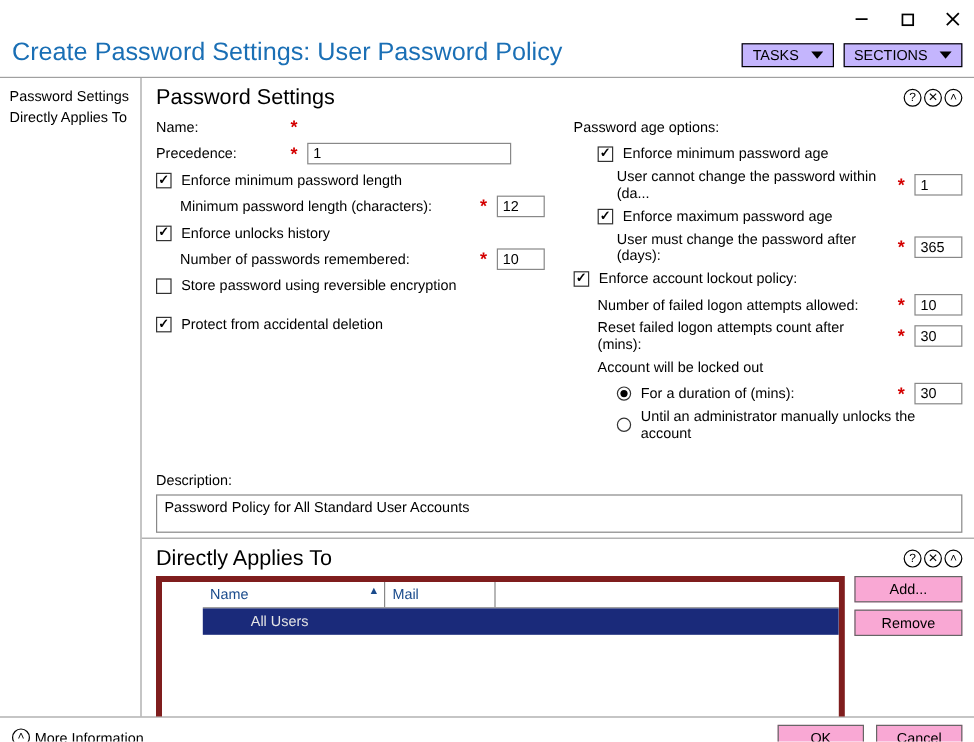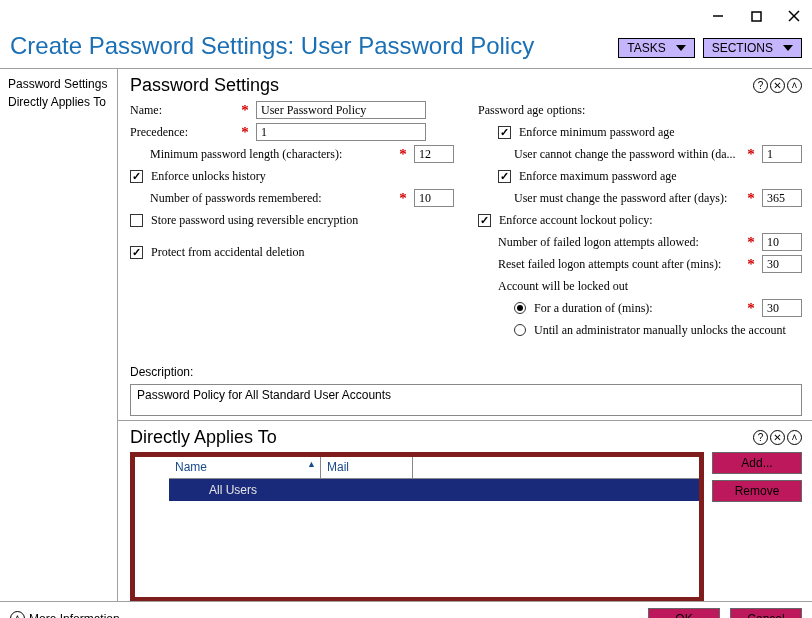--- a/index.html
+++ b/index.html
@@ -28,21 +28,21 @@
   }
   
   .header {
     display:flex;
     align-items:center;
     justify-content: space-between;
     padding: 0 10px 4px 10px;
     border-bottom: 1px solid #a0a0a0;
   }
   .header h1 {
-    font-size: 24px;
+    font-size: 21px;
     font-weight: 400;
     color: #1a6fb5;
     margin: 0 0 4px 0;
   }
   .header .btns { display:flex; gap:8px; }
   .dropbtn {
     border: 1px solid #000;
     padding: 1px 8px;
     font-size: 12px;
     display:flex; align-items:center; gap:10px;
@@ -93,21 +93,20 @@
     width:15px;height:15px;
     border:1px solid #000;
     border-radius:50%;
     display:flex;align-items:center;justify-content:center;
     font-size:10px;
     line-height:1;
   }
   .cols {
     display:flex;
     gap: 24px;
-    font-family: Liberation Serif, serif;
   }
   .col { flex:1; }
   .row {
     display:flex;
     align-items:center;
     min-height: 20px;
     margin-bottom: 2px;
     gap: 4px;
   }
   .lbl { flex:0 0 auto; }
@@ -205,21 +204,21 @@
   }
   .grid-row .cell { padding:0 6px; }
   .side-btns {
     display:flex;
     flex-direction:column;
     gap:6px;
     width:90px;
   }
   .side-btns button, .footer button {
     border:1px solid #666;
-    background:#be185d;
+    background:#f9a8d4;
     font:inherit;
     padding:2px 0;
     height:22px;
   }
   
   .footer {
     border-top:1px solid #a0a0a0;
     height:34px;
     display:flex;
     align-items:center;
@@ -286,26 +285,29 @@
           <span class="circ">˄</span>
         </div>
       </div>
 
       <div class="cols">
 
         <div class="col">
           <div class="row">
             <span class="lbl lbl-w120">Name:</span>
             <span class="req">*</span>
-            <input type="text" class="field field-wide" value="User Password Policy" style="">
           </div>
           <div class="row">
             <span class="lbl lbl-w120">Precedence:</span>
             <span class="req">*</span>
             <input type="text" class="field field-wide" value="1" style="">
+          </div>
+          <div class="row">
+            <span class="chk checked"></span>
+            <span>Enforce minimum password length</span>
           </div>
           <div class="row indent1">
             <span class="grow">Minimum password length (characters):</span>
             <span class="req">*</span>
             <input type="text" class="field field-small" value="12" style="">
           </div>
           <div class="row">
             <span class="chk checked"></span>
             <span>Enforce unlocks history</span>
           </div>

